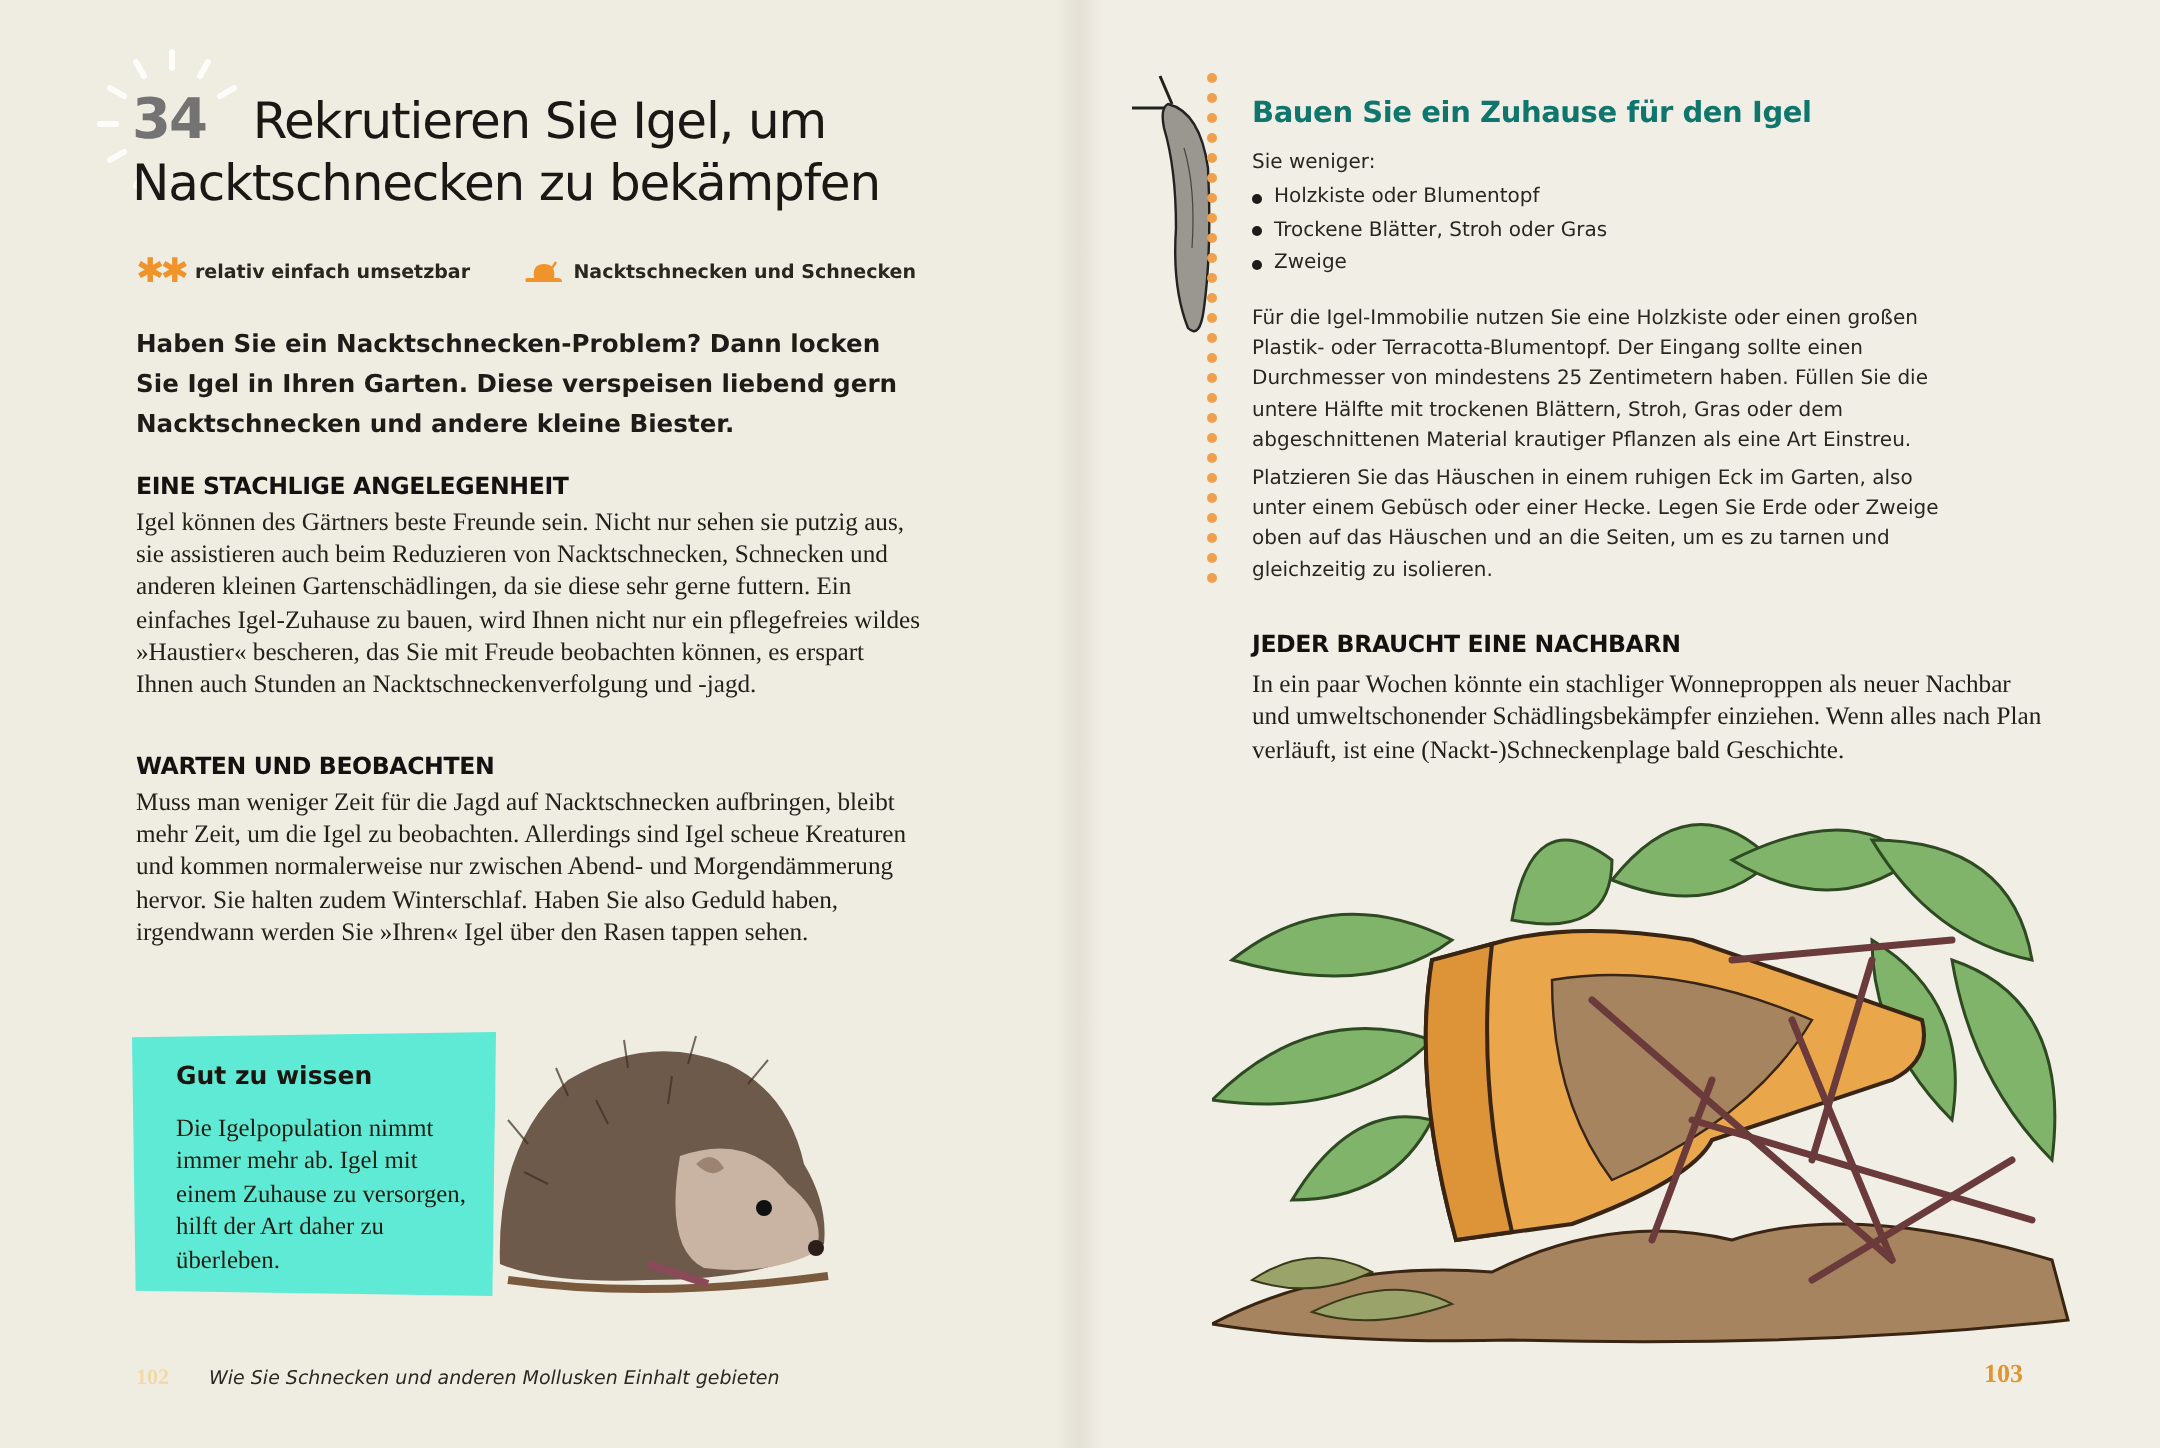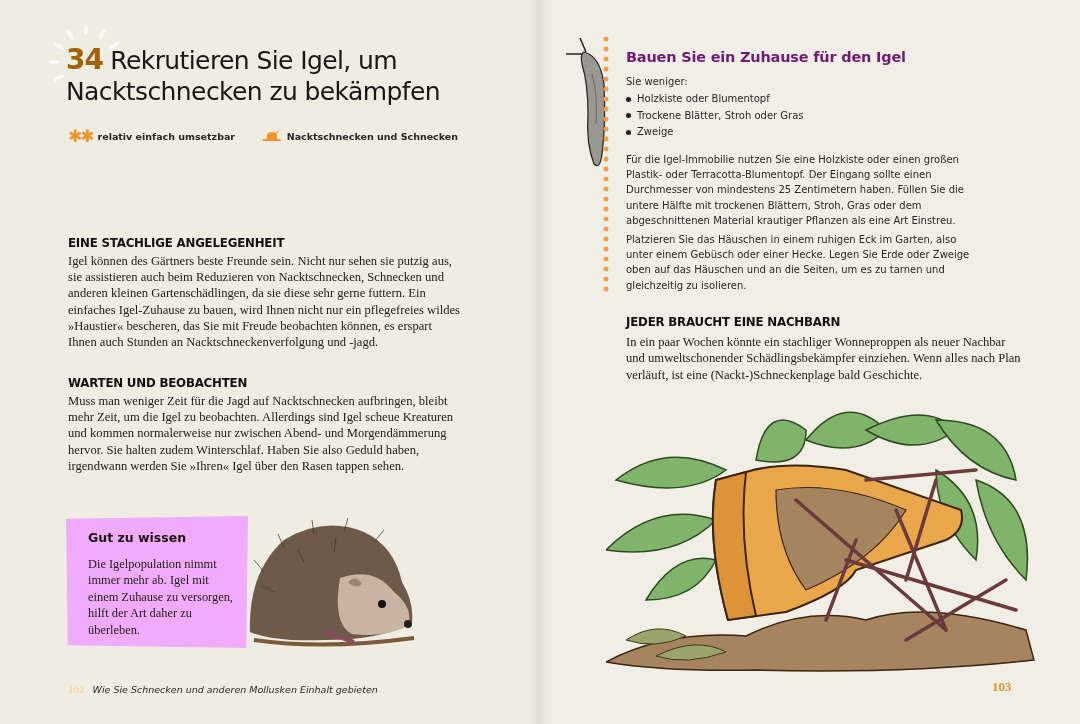--- a/index.html
+++ b/index.html
@@ -22,21 +22,21 @@
   
   .title-block { position: absolute; left: 66px; top: 44px; width: 420px; }
   .burst {
     position: absolute; left: -20px; top: -22px; width: 80px; height: 80px;
   }
   .title {
     font-family: "DejaVu Sans", sans-serif;
     font-size: 25px; line-height: 31px; font-weight: normal; letter-spacing: -0.6px;
     color: #1a1714;
   }
-  .title .num { color: #a16207; font-weight: bold; font-size: 28px; margin-right: 0; letter-spacing: -1px; }
+  .title .num { color: #737373; font-weight: bold; font-size: 28px; margin-right: 16px; letter-spacing: -1px; }
 
   .meta-row { position: absolute; left: 68px; top: 128px; width: 390px; height: 16px; display: flex; justify-content: space-between; align-items: center; }
   .meta-item { display: flex; align-items: center; gap: 5px; font-family: "DejaVu Sans", sans-serif; font-size: 9.5px; font-weight: bold; color: #2a2622; }
   .asterisk { color: #f0932b; font-size: 17px; font-weight: bold; line-height: 14px; letter-spacing: -2px; }
 
   .lead {
     position: absolute; left: 68px; top: 162px; width: 390px;
     font-family: "DejaVu Sans", sans-serif; font-weight: bold;
     font-size: 12.3px; line-height: 20px; color: #1e1b18;
   }
@@ -46,44 +46,44 @@
     font-size: 11.8px; letter-spacing: -0.2px; color: #141210;
   }
   .body-text {
     position: absolute; left: 68px; width: 392px;
     font-family: "Liberation Serif", serif; font-size: 12.6px; line-height: 16.2px; color: #23201c;
   }
 
   
   .tip-box {
     position: absolute; left: 66px; top: 516px; width: 182px; height: 132px;
-    background: #f0abfc;
+    background: #5eead4;
     clip-path: polygon(0 2%, 100% 0, 99% 100%, 1% 98%);
   }
   .tip-title {
     position: absolute; left: 22px; top: 14px;
     font-family: "DejaVu Sans", sans-serif; font-weight: bold; font-size: 12.5px; color: #1a1510;
   }
   .tip-text {
     position: absolute; left: 22px; top: 40px; width: 152px;
     font-family: "Liberation Serif", serif; font-size: 12.4px; line-height: 16.4px; color: #231c12;
   }
   .hedgehog { position: absolute; left: 244px; top: 512px; width: 178px; height: 140px; }
 
-  .footer-left { position: absolute; left: 68px; top: 683px; display: flex; gap: 8px; align-items: baseline; }
+  .footer-left { position: absolute; left: 68px; top: 683px; display: flex; gap: 20px; align-items: baseline; }
   .page-num-left { font-family: "Liberation Serif", serif; font-weight: bold; font-size: 11px; color: #f2d9a8; }
   .running-head { font-family: "DejaVu Sans", sans-serif; font-style: italic; font-size: 9.5px; color: #2b2723; }
   .page-num-right { position: absolute; left: 992px; top: 679px; font-family: "Liberation Serif", serif; font-weight: bold; font-size: 13px; color: #e2952f; }
 
   
   .slug { position: absolute; left: 566px; top: 34px; width: 50px; height: 140px; }
   .dots { position: absolute; left: 603px; top: 36px; width: 6px; height: 260px; }
   .r-title {
     position: absolute; left: 626px; top: 49px;
-    font-family: "DejaVu Sans", sans-serif; font-weight: bold; font-size: 14.5px; color: #701a75; letter-spacing: -0.2px;
+    font-family: "DejaVu Sans", sans-serif; font-weight: bold; font-size: 14.5px; color: #0f766e; letter-spacing: -0.2px;
   }
   .needs-label {
     position: absolute; left: 626px; top: 76px;
     font-family: "DejaVu Sans", sans-serif; font-size: 10px; color: #2a2622;
   }
   .needs-list { position: absolute; left: 626px; top: 91px; list-style: none; }
   .needs-list li {
     font-family: "DejaVu Sans", sans-serif; font-size: 10px; line-height: 16.5px; color: #2a2622;
     display: flex; align-items: center; gap: 6px;
   }
@@ -135,20 +135,21 @@
       </div>
       <div class="meta-item">
         <svg width="20" height="12" viewBox="0 0 20 12">
           <path d="M1 11 L19 11 Q19 9 17 9 L15 9 Q16 2 10 2 Q4 2 5 9 L2 9 Q0 9 1 11 Z" fill="#f0932b"></path>
           <path d="M14 4 L16 1" stroke="#f0932b" stroke-width="1.2"></path>
         </svg>
         <span>Nacktschnecken und Schnecken</span>
       </div>
     </div>
 
+    <p class="lead">Haben Sie ein Nacktschnecken-Problem? Dann locken Sie Igel in Ihren Garten. Diese verspeisen liebend gern Nacktschnecken und andere kleine Biester.</p>
 
     <h2 class="section-h" style="top:236px;">EINE STACHLIGE ANGELEGENHEIT</h2>
     <p class="body-text" style="top:253px;">Igel können des Gärtners beste Freunde sein. Nicht nur sehen sie putzig aus, sie assistieren auch beim Reduzieren von Nacktschnecken, Schnecken und anderen kleinen Gartenschädlingen, da sie diese sehr gerne futtern. Ein einfaches Igel-Zuhause zu bauen, wird Ihnen nicht nur ein pflegefreies wildes »Haustier« bescheren, das Sie mit Freude beobachten können, es erspart Ihnen auch Stunden an Nacktschneckenverfolgung und -jagd.</p>
 
     <h2 class="section-h" style="top:376px;">WARTEN UND BEOBACHTEN</h2>
     <p class="body-text" style="top:393px;">Muss man weniger Zeit für die Jagd auf Nacktschnecken aufbringen, bleibt mehr Zeit, um die Igel zu beobachten. Allerdings sind Igel scheue Kreaturen und kommen normalerweise nur zwischen Abend- und Morgendämmerung hervor. Sie halten zudem Winterschlaf. Haben Sie also Geduld haben, irgendwann werden Sie »Ihren« Igel über den Rasen tappen sehen.</p>
 
     <div class="tip-box">
       <div class="tip-title">Gut zu wissen</div>
       <p class="tip-text">Die Igelpopulation nimmt immer mehr ab. Igel mit einem Zuhause zu versorgen, hilft der Art daher zu überleben.</p>

